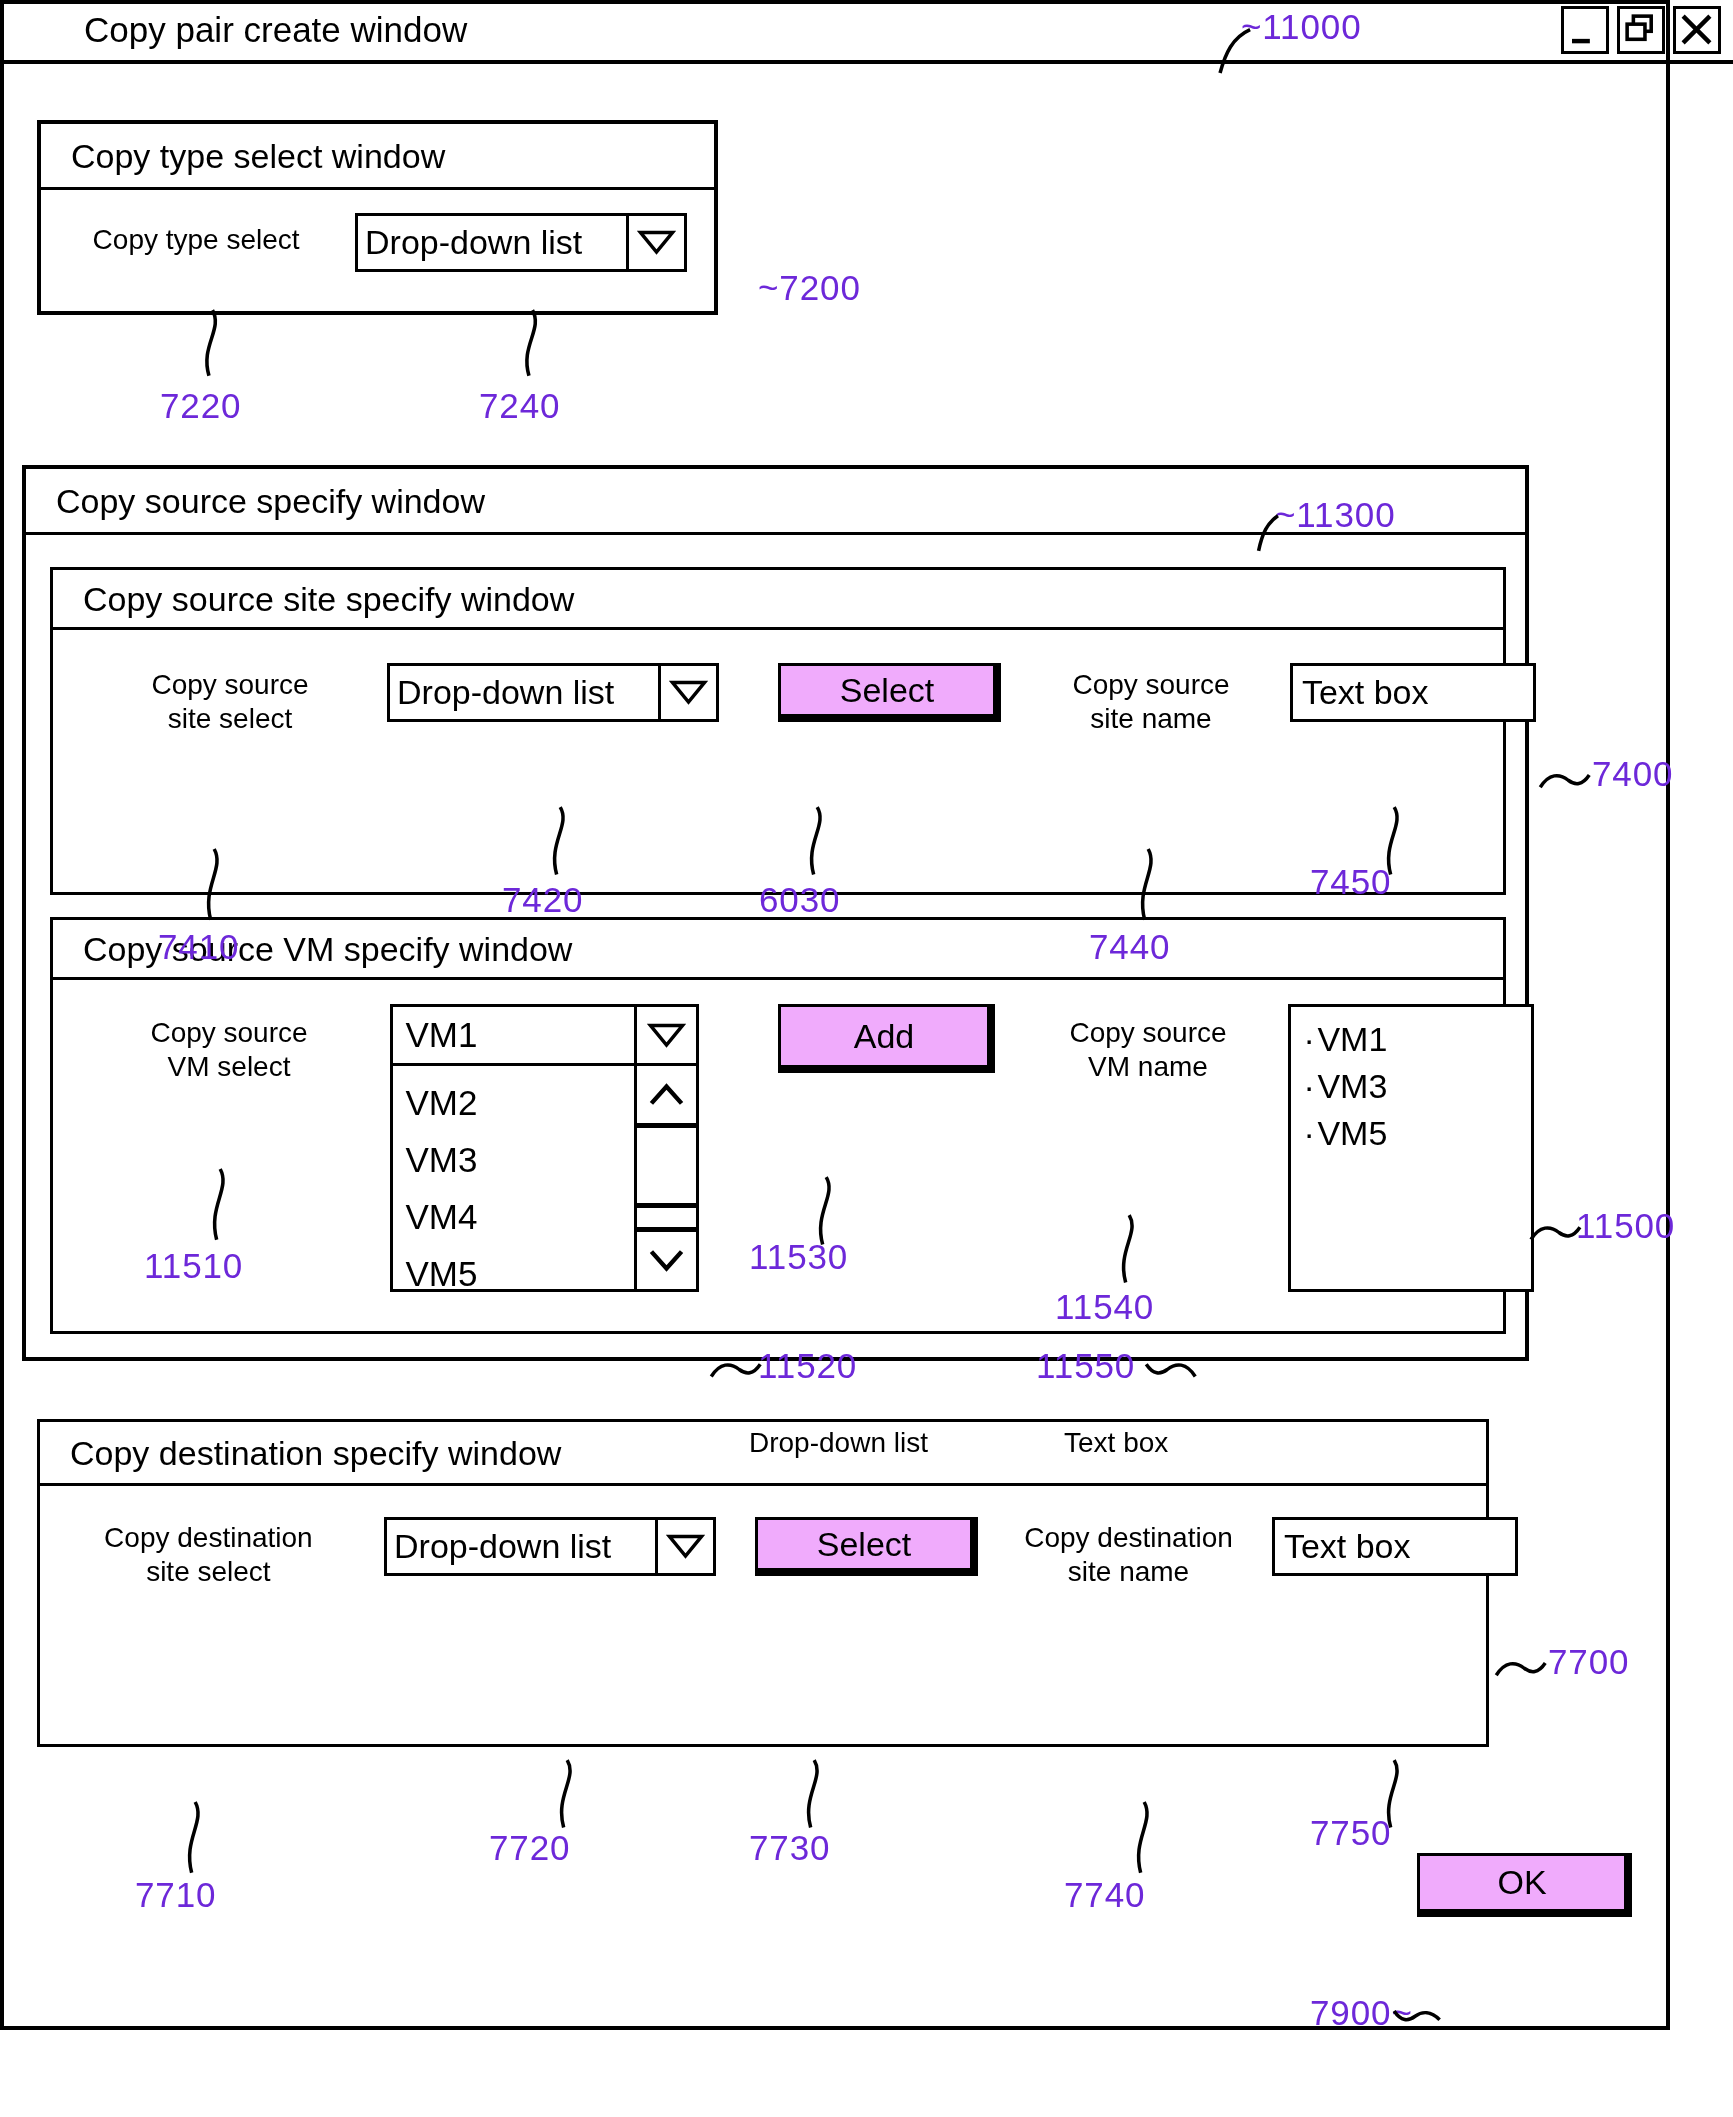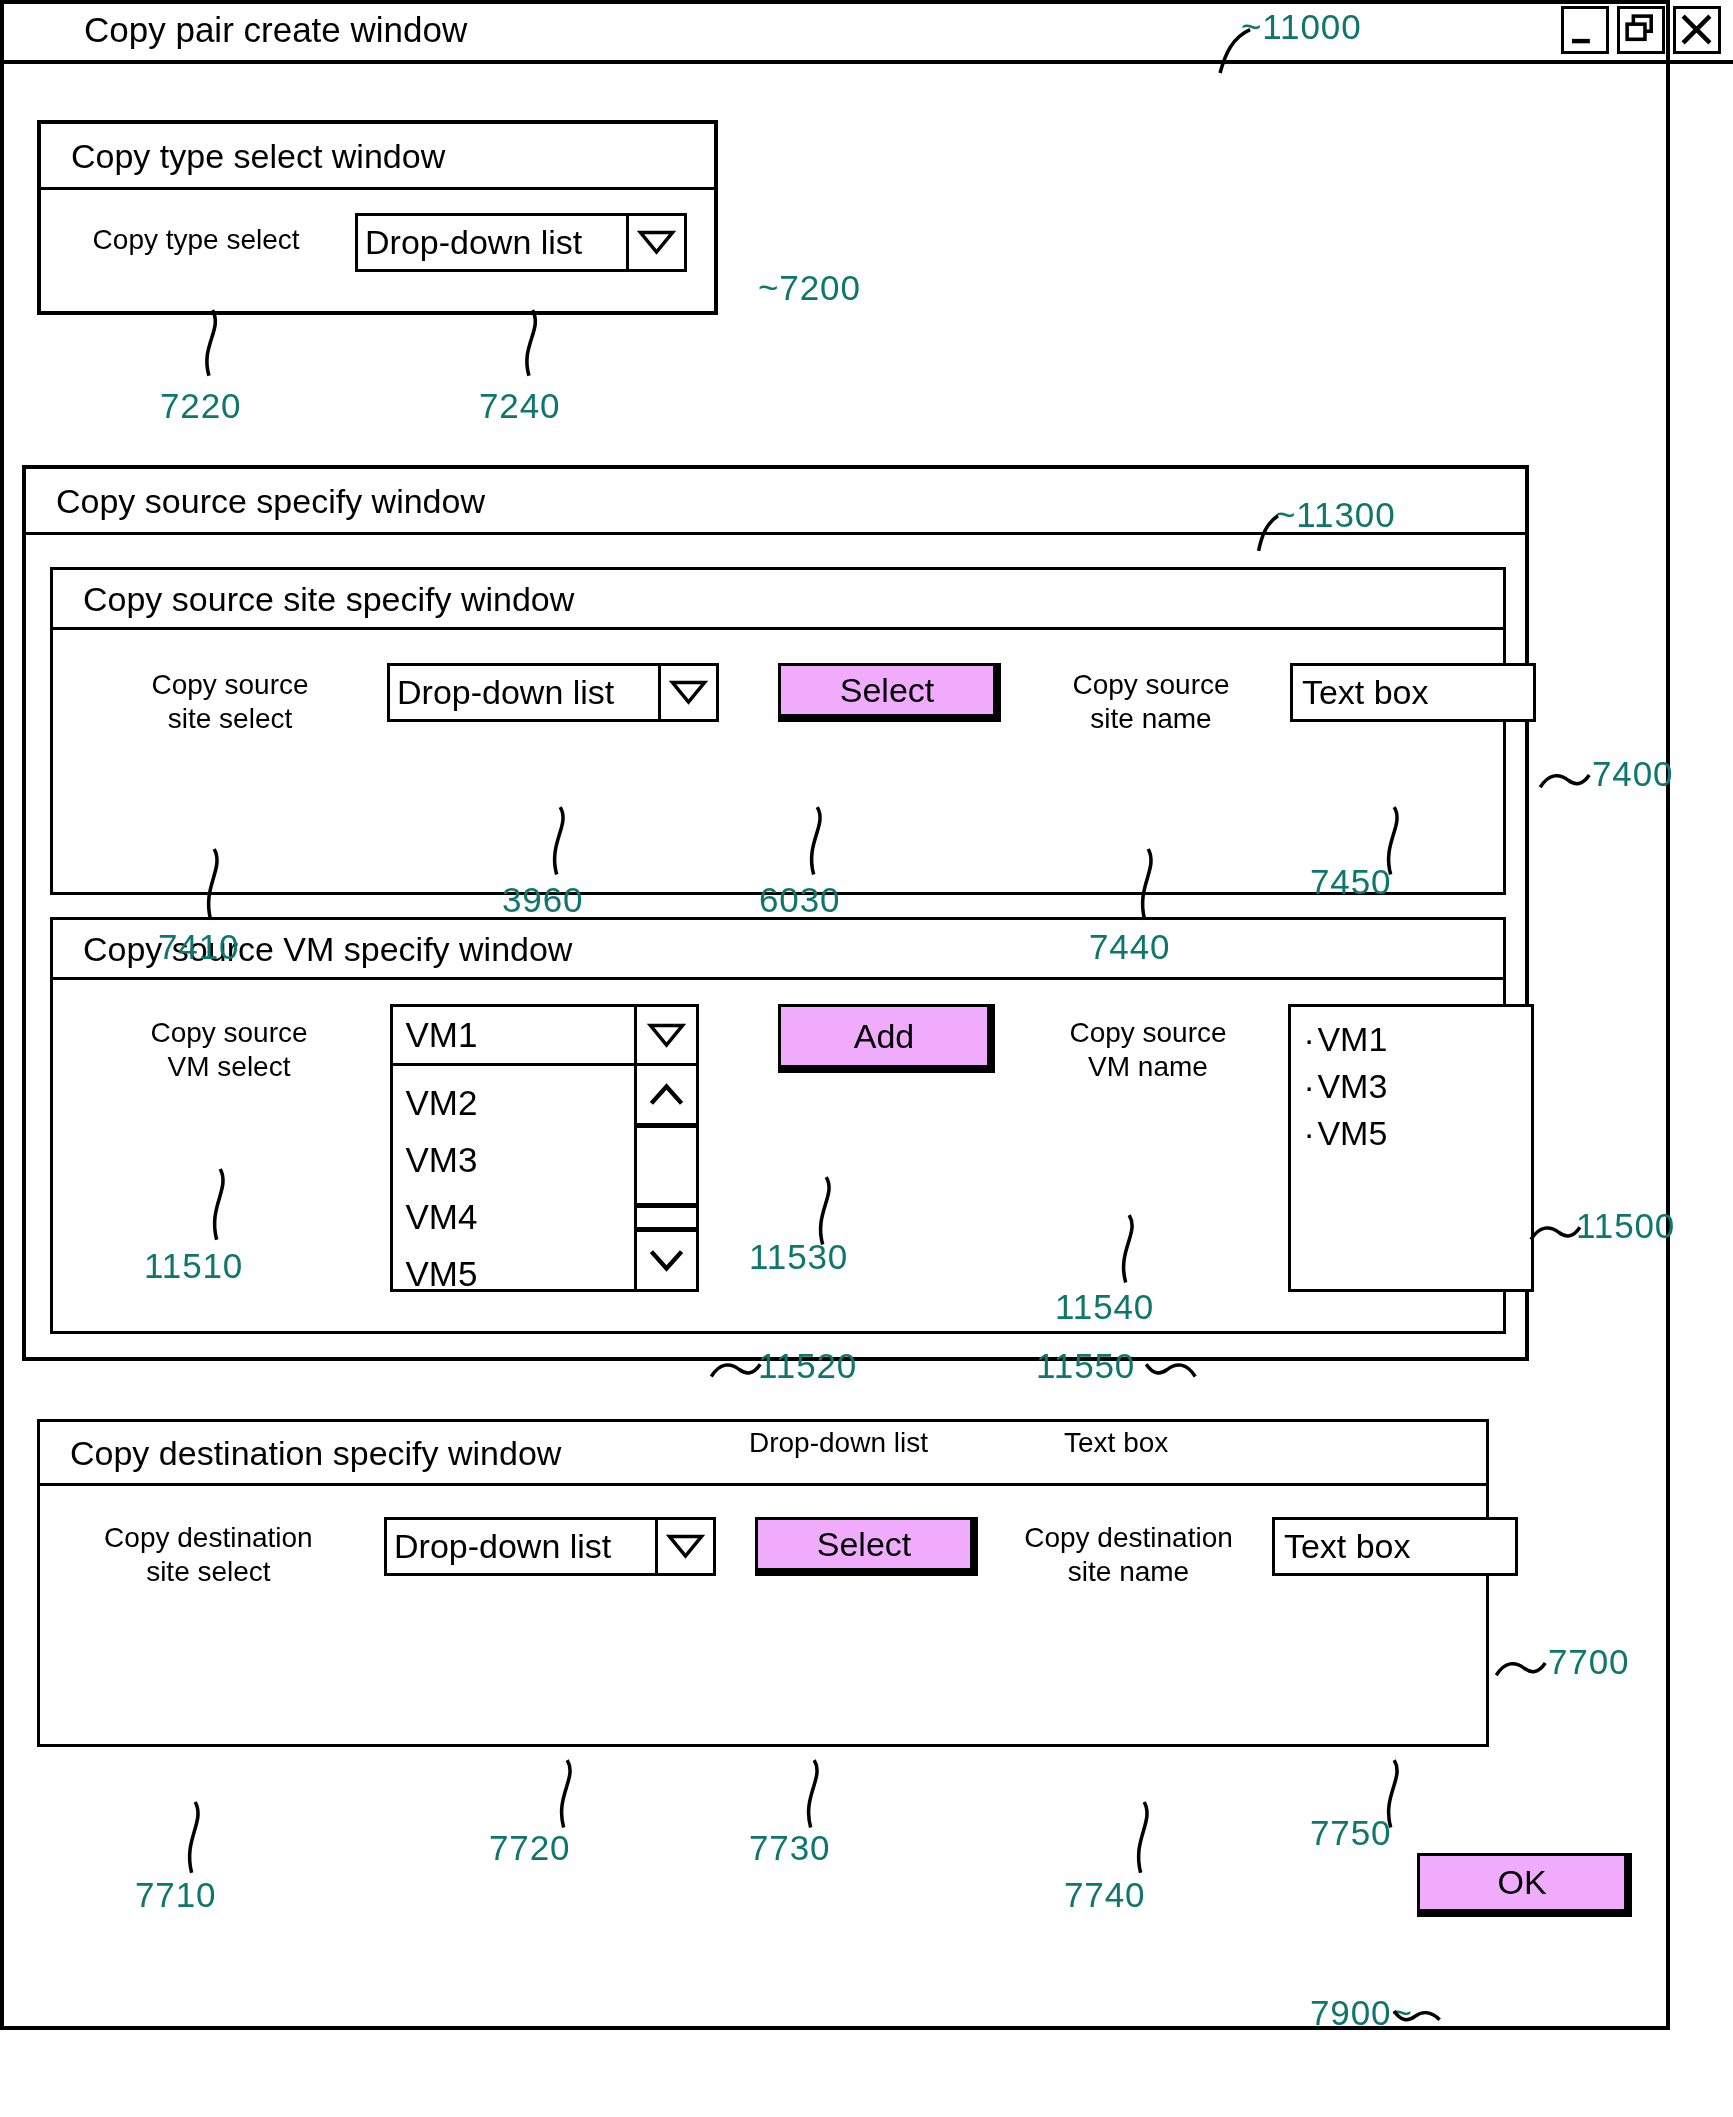--- a/index.html
+++ b/index.html
@@ -15,21 +15,21 @@
     color: #000000;
     overflow: hidden;
   }
 
   
   .ref {
     position: absolute;
     font-size: 35px;
     letter-spacing: 0.9px;
     white-space: nowrap;
-    color: #0f766e;
+    color: #6d28d9;
   }
 
   
   .leader { position: absolute; overflow: visible; pointer-events: none; }
 
   
   #main-window {
     left: 25px;
     top: 66px;
     width: 1670px;
@@ -440,21 +440,21 @@
 <div class="ref" style="left:1592px; top:754px;">7400</div>
 
 <svg class="leader" style="left:177px; top:849px; width:62px; height:84px;" viewBox="0 0 70 95" width="62" height="84">
   <path d="M42,0 C54,22 28,42 38,80" stroke="#000" stroke-width="4" fill="none"></path>
 </svg>
 <div class="ref" style="left:158px; top:927px;">7410</div>
 
 <svg class="leader" style="left:523px; top:807px; width:62px; height:80px;" viewBox="0 0 70 90" width="62" height="80">
   <path d="M42,0 C54,20 28,40 38,76" stroke="#000" stroke-width="4" fill="none"></path>
 </svg>
-<div class="ref" style="left:502px; top:880px;">3960</div>
+<div class="ref" style="left:502px; top:880px;">7420</div>
 
 <svg class="leader" style="left:780px; top:807px; width:62px; height:80px;" viewBox="0 0 70 90" width="62" height="80">
   <path d="M42,0 C54,20 28,40 38,76" stroke="#000" stroke-width="4" fill="none"></path>
 </svg>
 <div class="ref" style="left:759px; top:880px;">6030</div>
 
 <svg class="leader" style="left:1111px; top:849px; width:62px; height:84px;" viewBox="0 0 70 95" width="62" height="84">
   <path d="M42,0 C54,22 28,42 38,80" stroke="#000" stroke-width="4" fill="none"></path>
 </svg>
 <div class="ref" style="left:1089px; top:927px;">7440</div>

